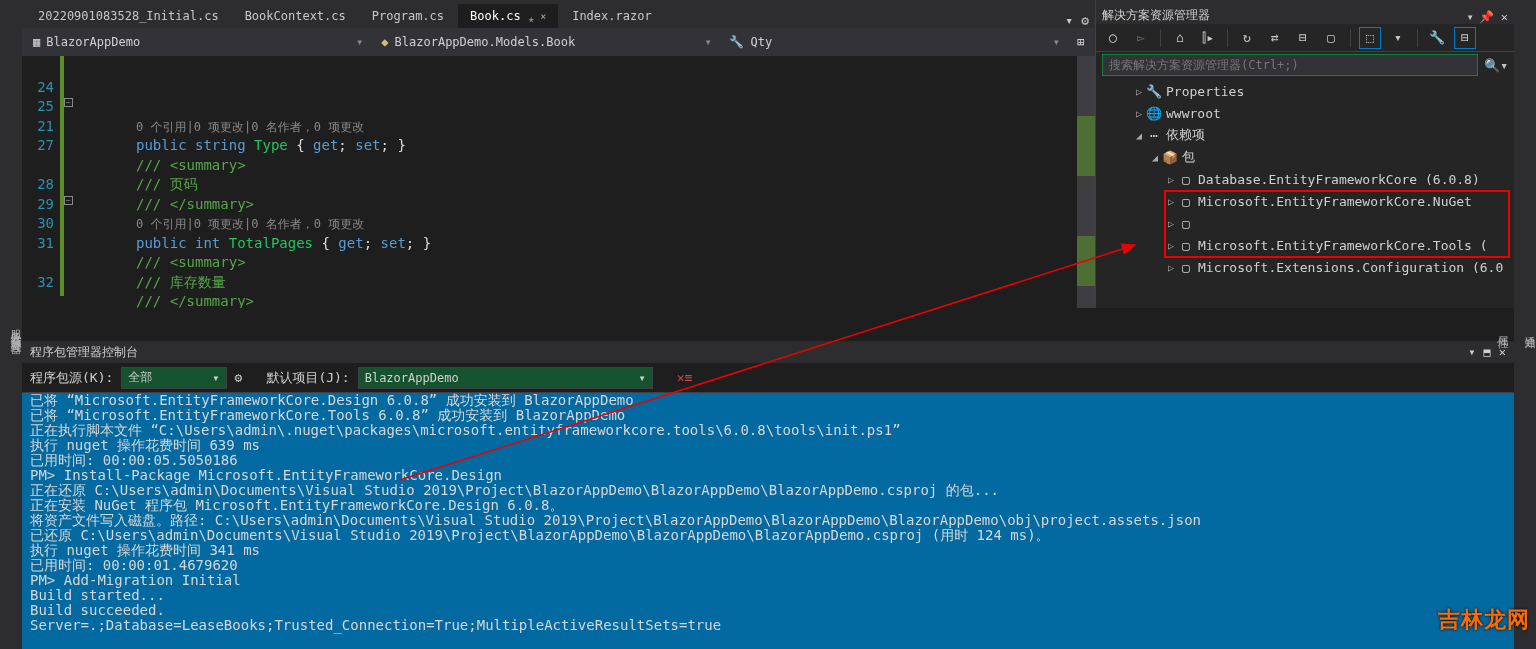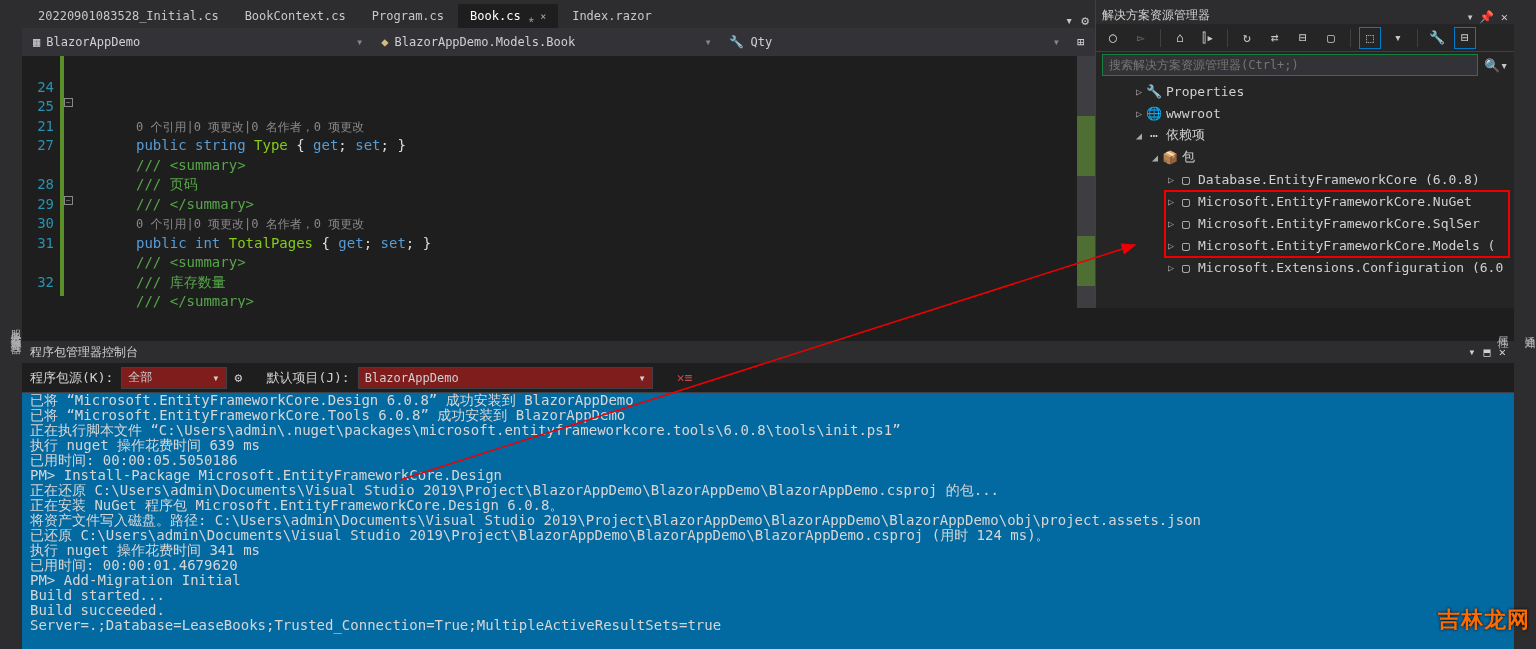--- a/index.html
+++ b/index.html
@@ -22,21 +22,21 @@
   .ctx-box { border:1px solid transparent; flex:1; display:flex; align-items:center; }
   .code { flex:1; display:flex; overflow:hidden; background:#1e1e1e; position:relative;}
   .lineno { width:40px; text-align:right; color:#2b91af; padding-right:8px; font-family:Consolas,monospace; font-size:14px; line-height:19.5px; padding-top:2px;}
   .lineno div{height:19.5px;}
   .fold-col{width:14px; position:relative;}
   .fold-box{position:absolute; width:9px;height:9px; border:1px solid #888; left:2px; font-size:8px; line-height:7px; text-align:center; color:#888; cursor:pointer;}
   .code-text{flex:1; font-family:Consolas,"Microsoft YaHei",monospace; font-size:14px; line-height:19.5px; padding-top:2px; padding-left:60px; white-space:pre; position:relative;}
   .code-text .line{height:19.5px; display:block;}
   .change-bar{position:absolute; left:-16px; top:0; width:4px; background:#5a8f29;}
   .kw{color:#569cd6;}
-  .ident{color:#84cc16;}
+  .ident{color:#22c55e;}
   .punc{color:#dcdcdc;}
   .comment{color:#57a64a;}
   .lens{color:#888; font-size:12px;}
   .scroll-right{width:18px; background:#3e3e42; position:relative;}
   .scroll-mark-g{position:absolute; left:0;width:18px; height:60px; background:#5a8f29; opacity:.6;}
   
   .sol-panel{ width:418px; background:#252526; display:flex; flex-direction:column; }
   .sol-title{height:24px; background:#2d2d30; display:flex; align-items:flex-end; padding:0 6px; color:#d0d0d0; font-size:12px;}
   .sol-title .spacer{flex:1;}
   .sol-title .ico{margin-left:6px; cursor:pointer; color:#c8c8c8; font-size:12px;}
@@ -54,21 +54,21 @@
   .tree-row.depth2{padding-left:36px;}
   .tree-row.depth3{padding-left:52px;}
   .tree-row.depth4{padding-left:68px;}
   .red-box{position:absolute; border:2px solid #e00; pointer-events:none;}
   
   .bottom-panel{flex:1; display:flex; flex-direction:column; background:#1e1e1e; border-top:2px solid #007acc00;}
   .bp-title{height:22px; background:#2d2d30; display:flex; align-items:center; padding:0 8px; font-size:12px; color:#d0d0d0;}
   .bp-title .spacer{flex:1;}
   .bp-title .ico{margin-left:8px; cursor:pointer;}
   .bp-toolbar{height:30px; background:#1e1e1e; display:flex; align-items:center; gap:8px; padding:0 8px; border-bottom:1px solid #3f3f46; font-size:13px;}
-  .bp-toolbar select, .bp-toolbar .sel{background:#7f1d1d; border:1px solid #3f3f46; color:#d0d0d0; height:22px; padding:4px 6px; font-size:12px;}
+  .bp-toolbar select, .bp-toolbar .sel{background:#14532d; border:1px solid #3f3f46; color:#d0d0d0; height:22px; padding:4px 6px; font-size:12px;}
   .bp-toolbar .sel{display:flex;align-items:center; gap:60px;}
   .bp-toolbar .gear{color:#c8c8c8; cursor:pointer;}
   .console{flex:1; background:#0369a1; color:#d6d6d6; font-family:Consolas,"Microsoft YaHei",monospace; font-size:14px; line-height:15px; padding:0 8px; overflow:hidden; white-space:pre;}
   
   .watermark{position:absolute; right:6px; bottom:14px; color:#ff6a00; font-weight:bold; font-size:22px; font-family:Liberation Mono, monospace; text-shadow:0 0 3px #000; letter-spacing:1px;}
   svg.arrow-anno{position:absolute; pointer-events:none;}
 </style>
 </head>
 <body>
 
@@ -205,26 +205,25 @@
               <span>Database.EntityFrameworkCore (6.0.8)</span>
             </div>
             <div class="tree-row depth4">
               <span class="arrow">▷</span>
               <span class="ticon">▢</span>
               <span>Microsoft.EntityFrameworkCore.NuGet</span>
             </div>
             <div class="tree-row depth4">
               <span class="arrow">▷</span>
               <span class="ticon">▢</span>
-              <span>Microsoft.EntityFrameworkCore.SqlSer</span>
-            </div>
-            <div class="tree-row depth4">
-              <span class="arrow">▷</span>
-              <span class="ticon">▢</span>
-              <span>Microsoft.EntityFrameworkCore.Models (</span>
+            </div>
+            <div class="tree-row depth4">
+              <span class="arrow">▷</span>
+              <span class="ticon">▢</span>
+              <span>Microsoft.EntityFrameworkCore.Tools (</span>
             </div>
             <div class="tree-row depth4">
               <span class="arrow">▷</span>
               <span class="ticon">▢</span>
               <span>Microsoft.Extensions.Configuration (6.0</span>
             </div>
           </div>
       </div>
     </div>
 

